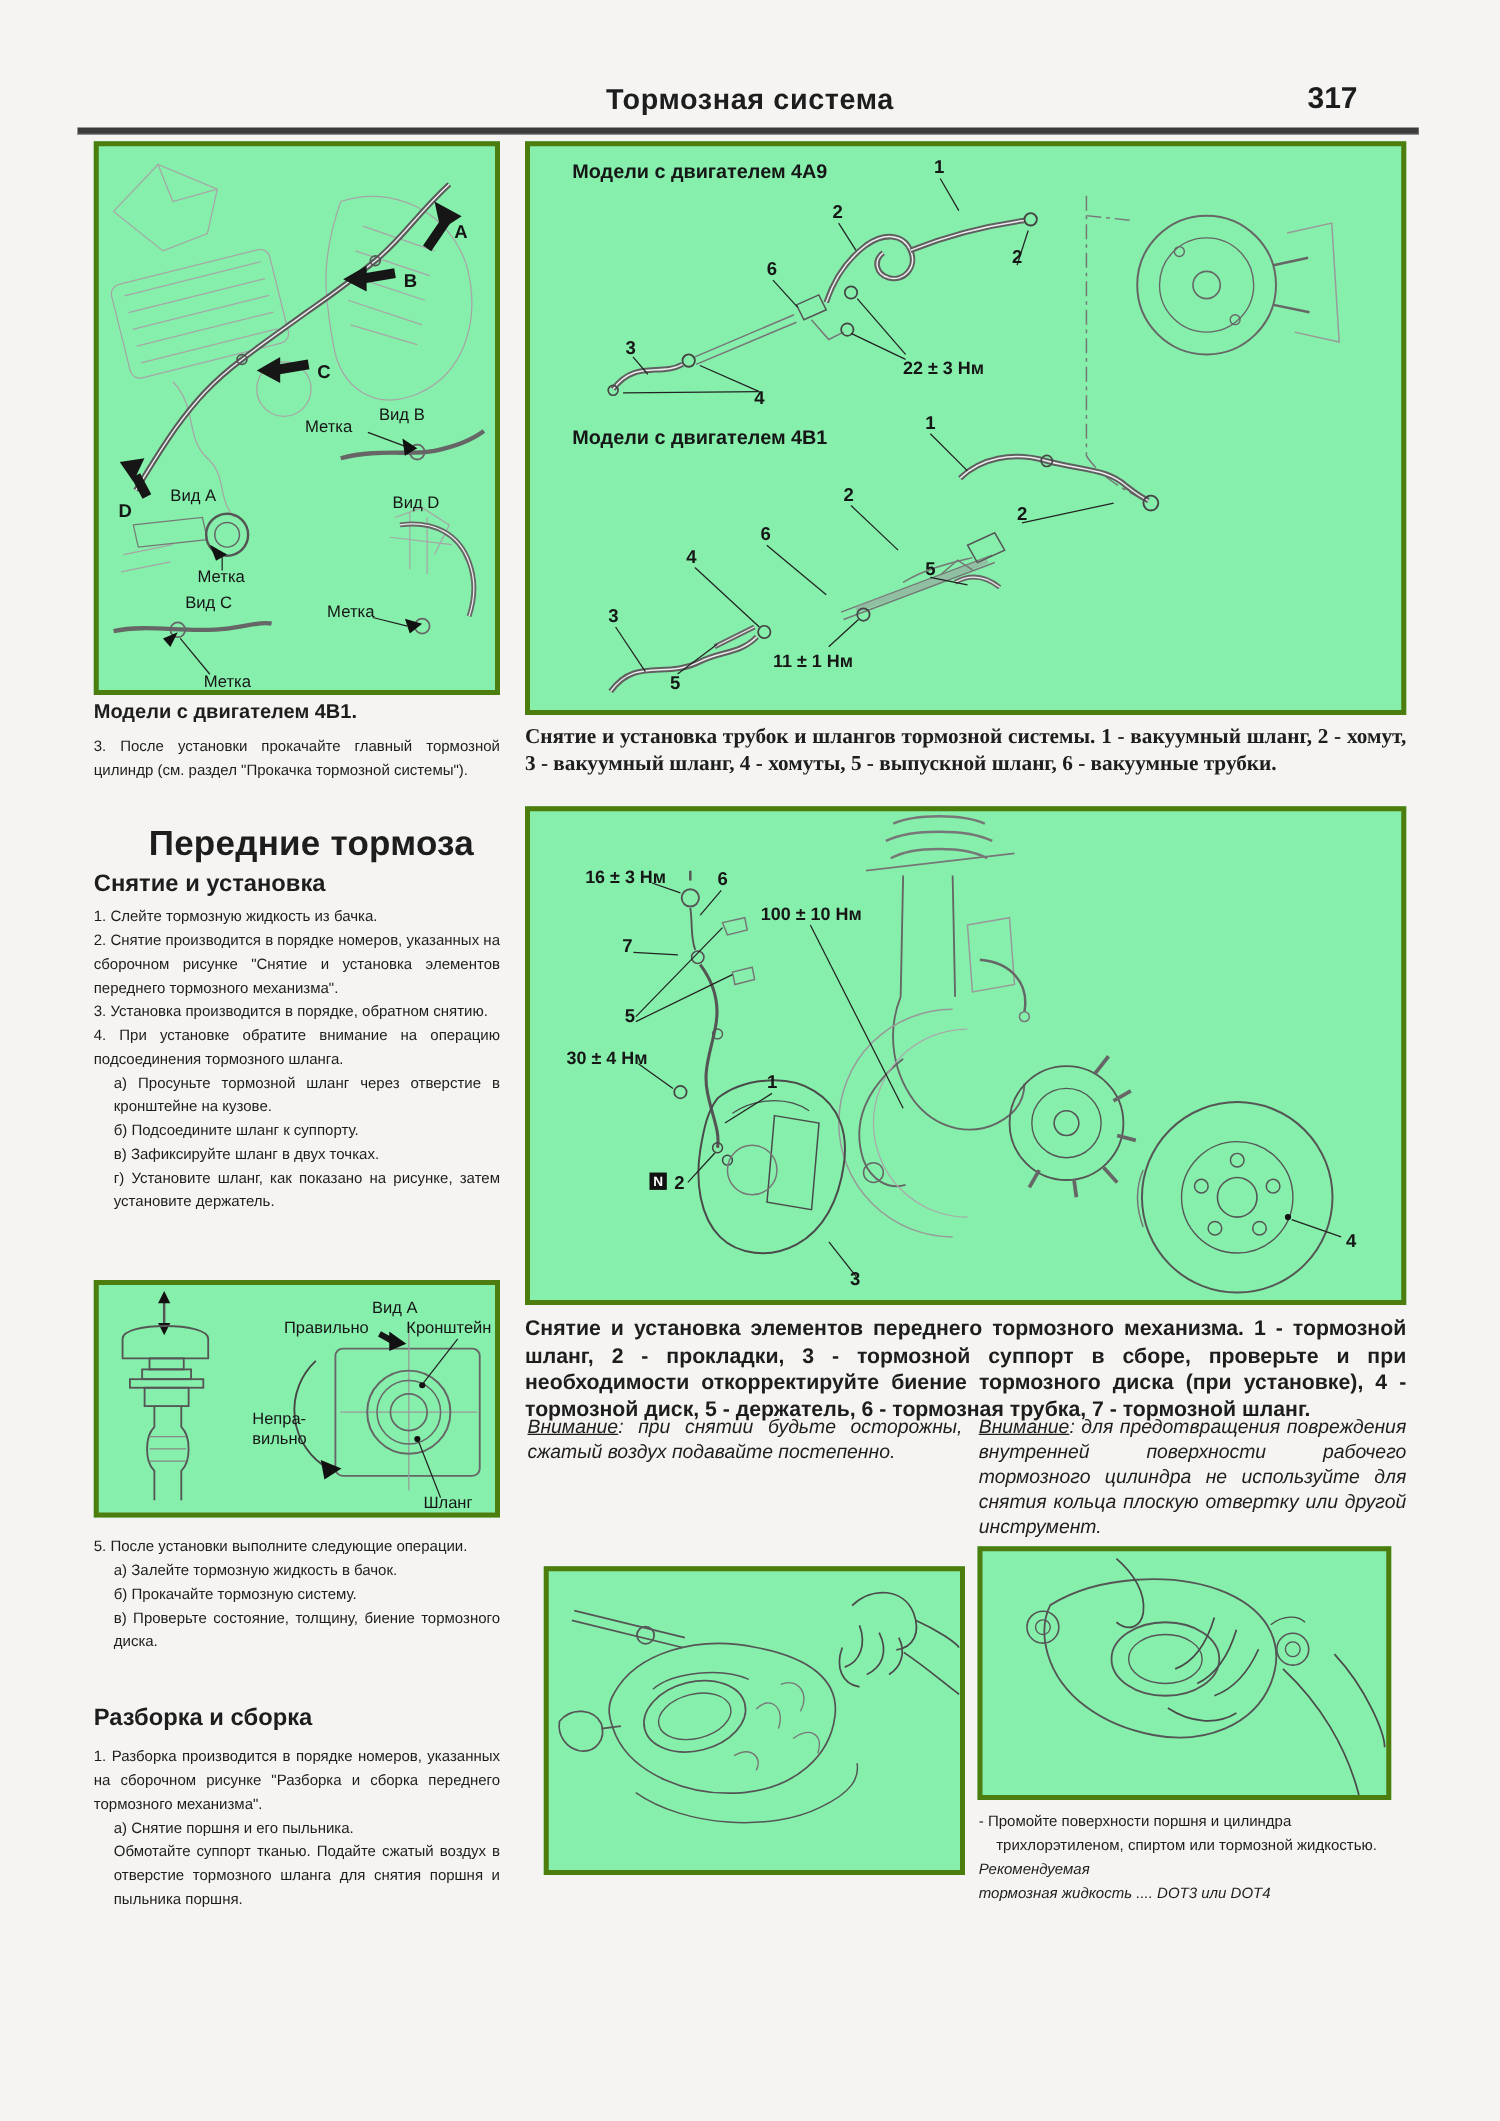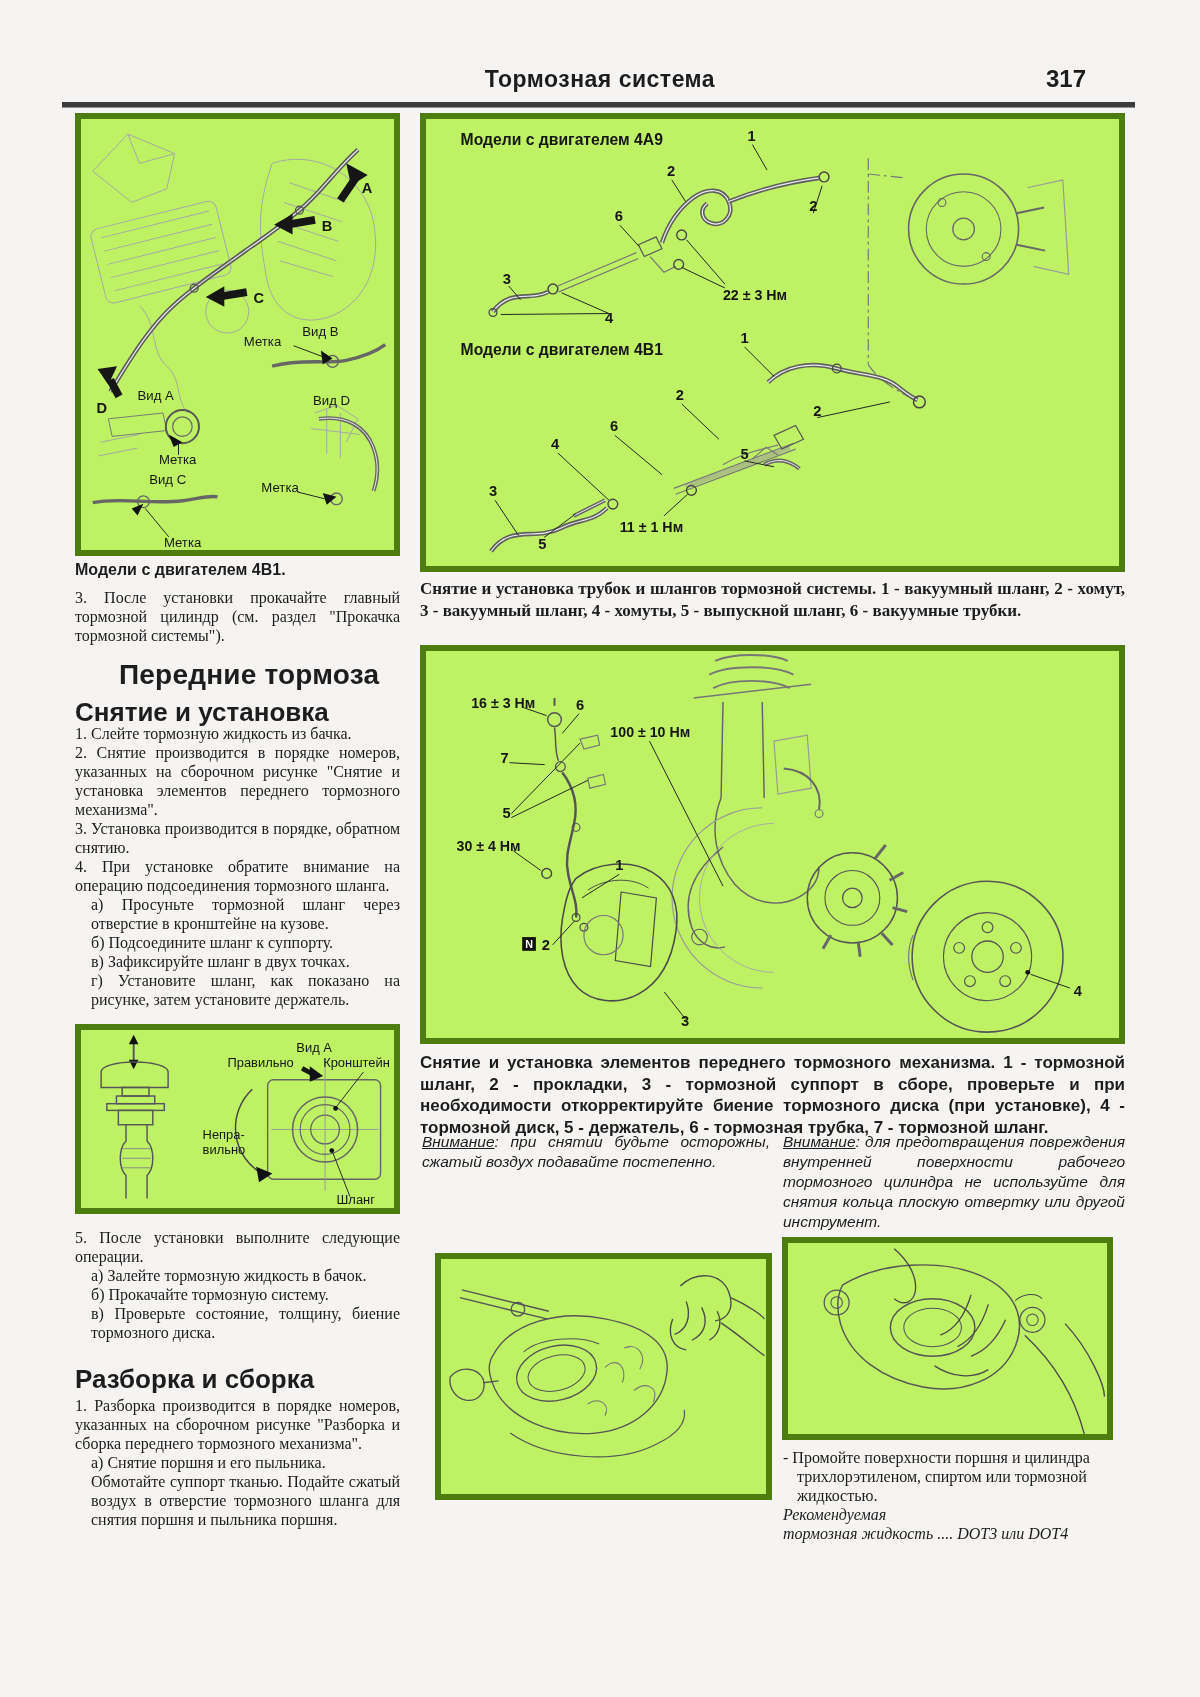--- a/index.html
+++ b/index.html
@@ -7,38 +7,38 @@
     position:relative;width:1200px;height:1697px;margin:0 auto;
     background:#f5f4f2;color:#1d1d1d;
     font-family:"Liberation Sans",sans-serif;overflow:hidden;
   }
   .abs{position:absolute;}
   
   .hdr-title{top:66px;left:0;width:1200px;text-align:center;font-size:23px;font-weight:bold;letter-spacing:.5px;}
   .hdr-num{top:65px;left:1046px;width:80px;font-size:24px;font-weight:bold;}
   .hdr-rule{top:102px;left:62px;width:1073px;height:5px;background:#3c3c3c;border-bottom:1px solid #8f8f8f;}
   
-  .fig{border:6px solid #4d7c0f;background:#bef264;box-sizing:border-box;}
+  .fig{border:4px solid #4d7c0f;background:#86efac;box-sizing:border-box;}
   .fig svg{display:block;width:100%;height:100%;}
   svg text{font-family:"Liberation Sans",sans-serif;fill:#161616;}
   .t-num{font-size:15px;font-weight:bold;}
   .t-torq{font-size:14.5px;font-weight:bold;}
   .t-var{font-size:16px;font-weight:bold;}
   .t-lbl{font-size:13.5px;}
   .t-n{font-size:11px;font-weight:bold;fill:#ffffff;}
   
-  .body-txt{font-size:16px;line-height:19px;text-align:justify;font-family:Liberation Serif, serif;}
+  .body-txt{font-size:12px;line-height:19px;text-align:justify;}
   .body-txt p{margin:0;}
   .sub{margin-left:16px;}
   .hang{padding-left:14px;text-indent:-14px;text-align:left;}
   .cont{margin-left:14px;}
   .cap-sm{font-size:16px;font-weight:bold;}
   .cap-big{font-size:17px;line-height:21.5px;font-weight:bold;text-align:justify;}
   .h1{font-size:28px;font-weight:bold;letter-spacing:.2px;margin-left:44px;}
-  .h2{font-size:26px;font-weight:bold;}
+  .h2{font-size:19px;font-weight:bold;}
   .warn{font-size:15.5px;line-height:20px;font-style:italic;text-align:justify;}
   .warn .wl{text-decoration:underline;}
   .ital{font-style:italic;}
   .mt6{margin-top:6px;}
 </style>
 </head>
 <body>
 
 <div class="page">
 

